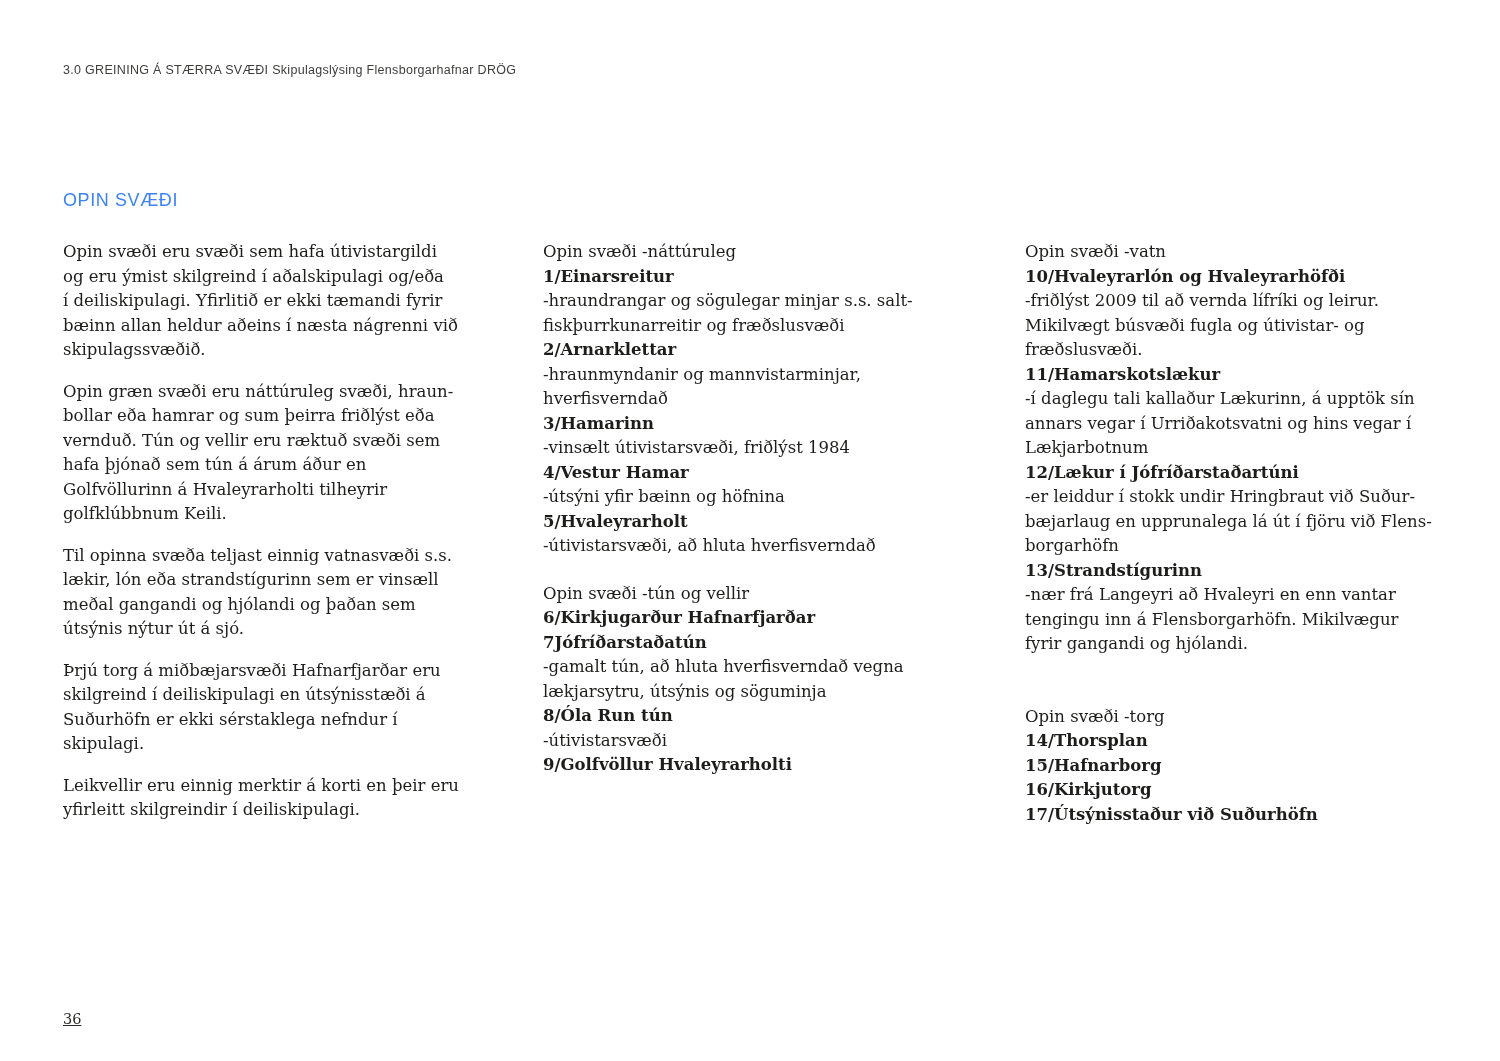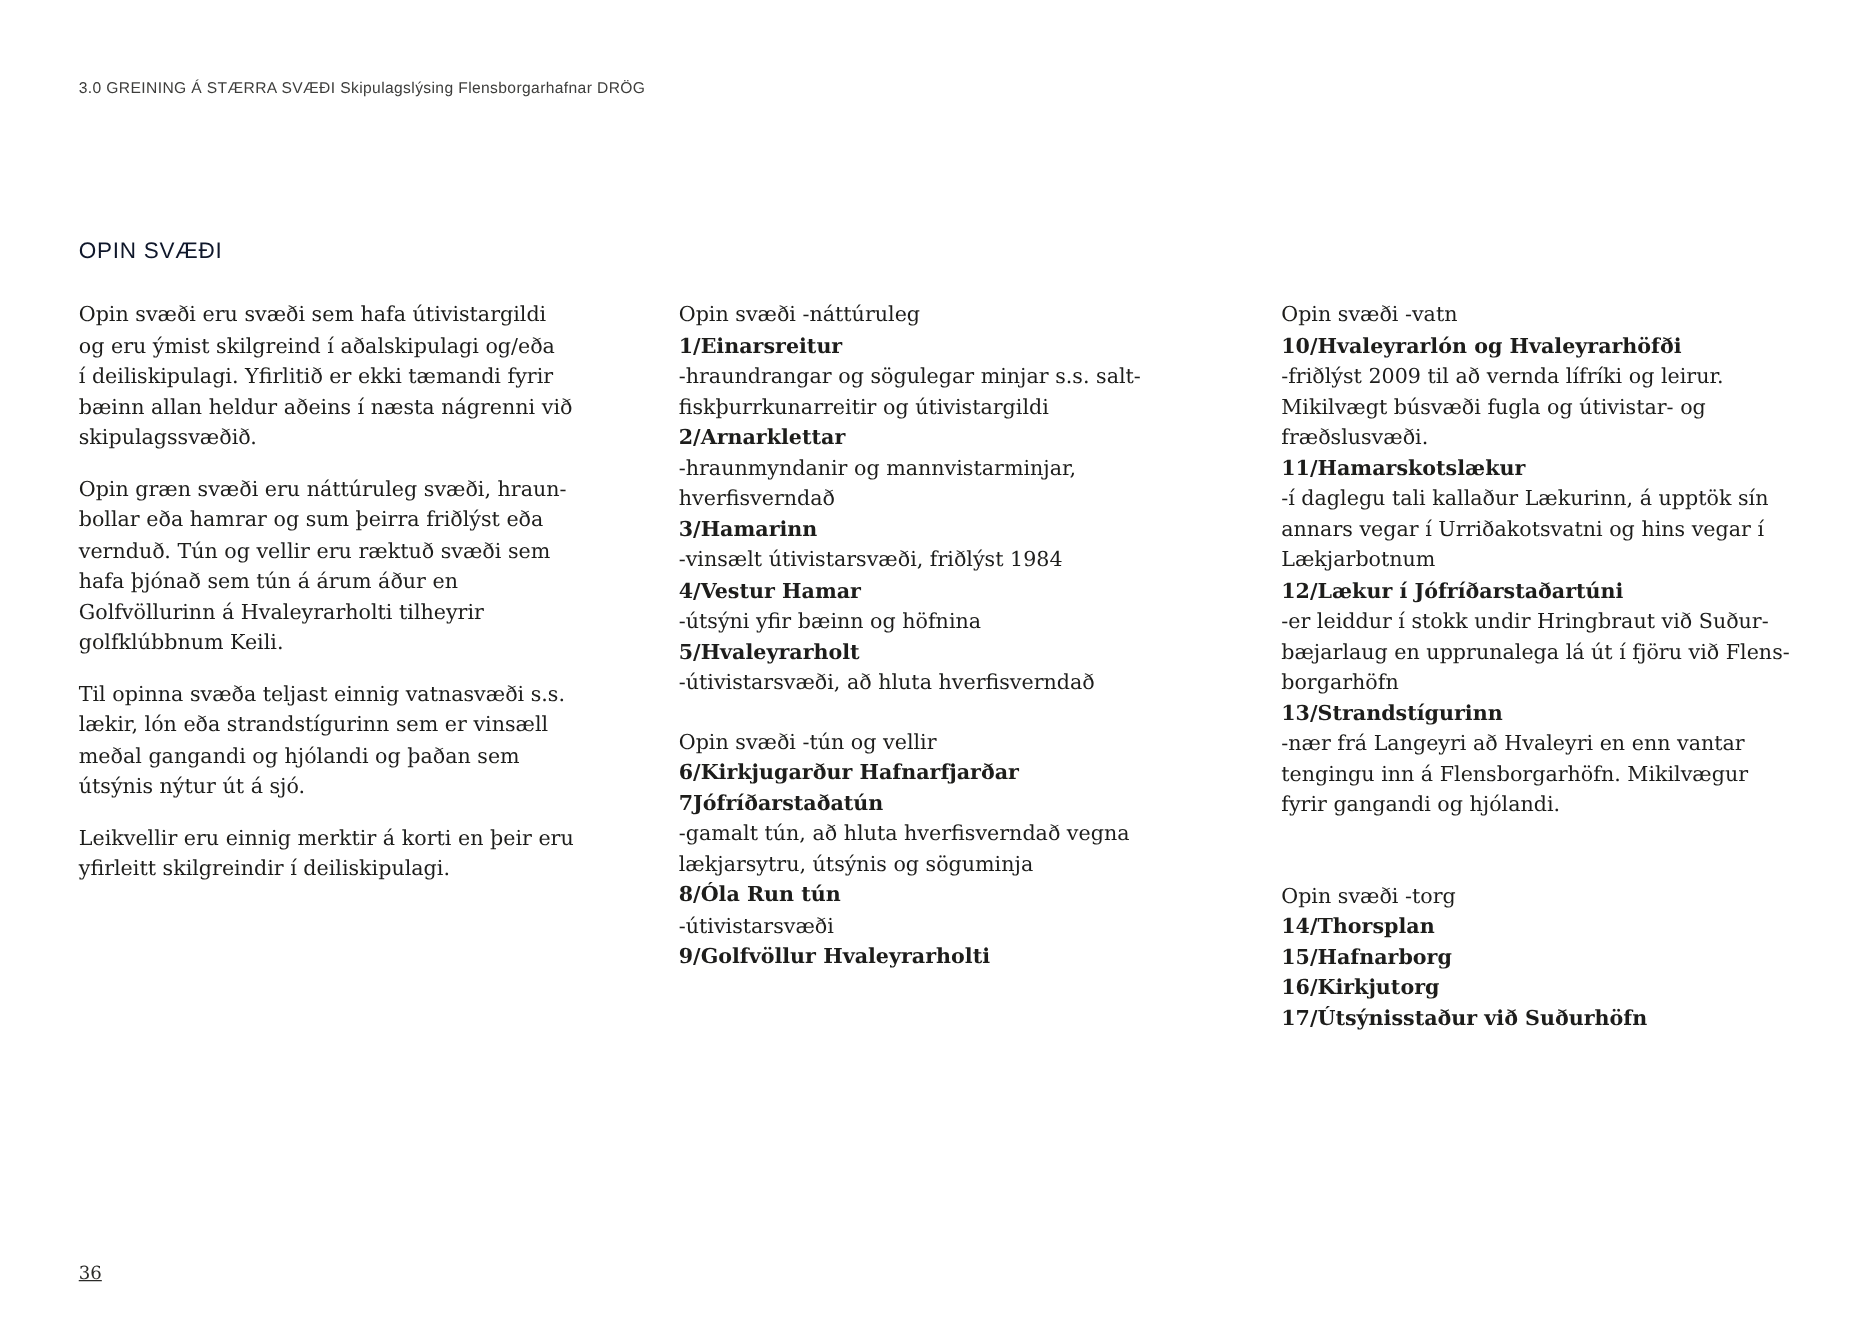--- a/index.html
+++ b/index.html
@@ -27,21 +27,21 @@
   }
   .page-title {
     position: absolute;
     left: 63px;
     top: 190px;
     margin: 0;
     font-family: "Liberation Sans", sans-serif;
     font-size: 18px;
     font-weight: 400;
     letter-spacing: 0.6px;
-    color: #0f172a;
+    color: #3b82f6;
     text-align: right;
   }
   .col {
     position: absolute;
     top: 240px;
     font-size: 16.5px;
     line-height: 24.5px;
   }
   .col-left   { left: 63px;   width: 462px; }
   .col-middle { left: 543px;  width: 470px; }
@@ -86,32 +86,36 @@
     <p class="para">Opin græn svæði eru náttúruleg svæði, hraun-
 bollar eða hamrar og sum þeirra friðlýst eða
 vernduð. Tún og vellir eru ræktuð svæði sem
 hafa þjónað sem tún á árum áður en
 Golfvöllurinn á Hvaleyrarholti tilheyrir
 golfklúbbnum Keili.</p>
     <p class="para">Til opinna svæða teljast einnig vatnasvæði s.s.
 lækir, lón eða strandstígurinn sem er vinsæll
 meðal gangandi og hjólandi og þaðan sem
 útsýnis nýtur út á sjó.</p>
+    <p class="para">Þrjú torg á miðbæjarsvæði Hafnarfjarðar eru
+skilgreind í deiliskipulagi en útsýnisstæði á
+Suðurhöfn er ekki sérstaklega nefndur í
+skipulagi.</p>
     <p class="para">Leikvellir eru einnig merktir á korti en þeir eru
 yfirleitt skilgreindir í deiliskipulagi.</p>
   </div>
 
   <div class="col col-middle">
 
     <div class="section">
       <div class="sec-heading">Opin svæði -náttúruleg</div>
       <div class="item">
         <div class="item-title">1/Einarsreitur</div>
         <div class="item-desc">-hraundrangar og sögulegar minjar s.s. salt-
-fiskþurrkunarreitir og útivistargildi</div>
+fiskþurrkunarreitir og fræðslusvæði</div>
       </div>
       <div class="item">
         <div class="item-title">2/Arnarklettar</div>
         <div class="item-desc">-hraunmyndanir og mannvistarminjar,
 hverfisverndað</div>
       </div>
       <div class="item">
         <div class="item-title">3/Hamarinn</div>
         <div class="item-desc">-vinsælt útivistarsvæði, friðlýst 1984</div>
       </div>

